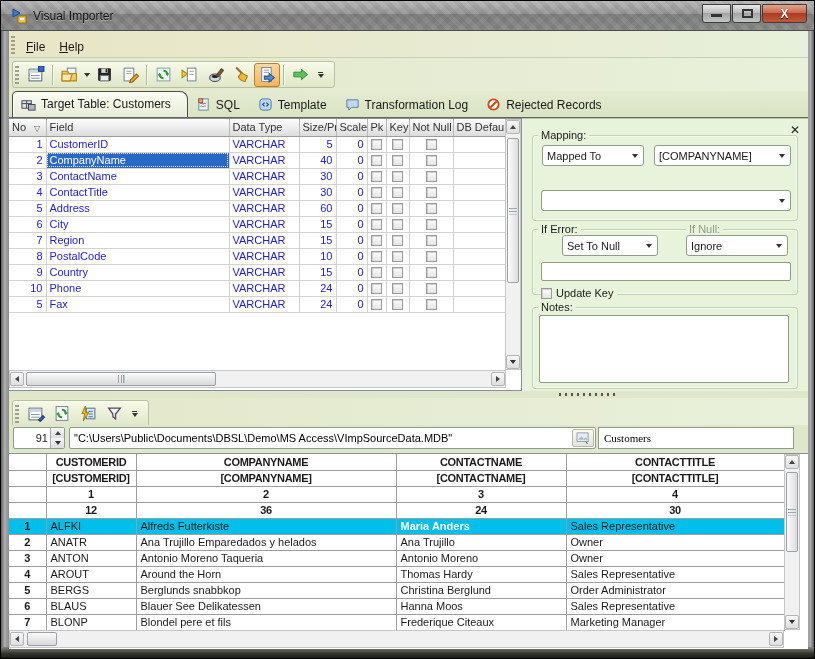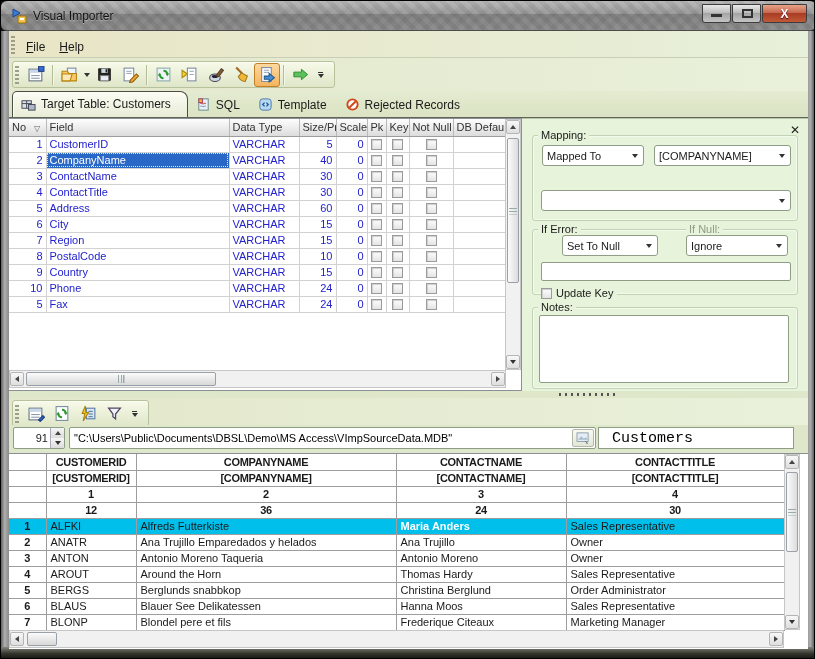--- a/index.html
+++ b/index.html
@@ -5,21 +5,21 @@
   * { margin:0; padding:0; box-sizing:border-box; }
   html,body { background:#2a2a2a; }
   body { font-family:"Liberation Sans","DejaVu Sans",sans-serif; font-size:11px; color:#1a1a1a; }
 
   .window { position:relative; width:815px; height:659px; background:#101010; overflow:hidden;
             border:1px solid #000; }
 
   
   .titlebar { position:absolute; left:0; top:0; width:815px; height:30px;
     background:linear-gradient(#b9b9b9,#969696 45%,#7f7f7f 46%,#8a8a8a);
-    border-bottom:1px solid #4c4c4c;border-radius:6px; }
+    border-bottom:1px solid #4c4c4c; }
   .titlebar .texture { position:absolute; inset:0;
     background:repeating-linear-gradient(45deg,rgba(0,0,0,.07) 0 5px,transparent 5px 10px),
                repeating-linear-gradient(-45deg,rgba(255,255,255,.05) 0 5px,transparent 5px 10px); }
   .frame-left,.frame-right { position:absolute; top:30px; bottom:0; width:8px;
     background:linear-gradient(90deg,#5f5f5f,#aeaeae 45%,#8b8b8b); }
   .frame-left { left:0; } .frame-right { right:0; background:linear-gradient(270deg,#5f5f5f,#aeaeae 45%,#8b8b8b); }
   .frame-bottom { position:absolute; left:0; right:0; bottom:0; height:11px;
     background:linear-gradient(#83857b,#33352d 60%,#181a14); }
 
   .app-icon { position:absolute; left:9px; top:6px; width:18px; height:18px; }
@@ -138,21 +138,21 @@
   .spin-btns { width:14px; border-left:1px solid #aab; display:flex; flex-direction:column; }
   .spin-btns div { flex:1; display:flex; align-items:center; justify-content:center; cursor:pointer;
     background:linear-gradient(#f6f6f6,#ddd); }
   .path-field { position:absolute; left:60px; top:2px; width:527px; height:22px; background:#fff;
     border:1px solid #8e9e86; border-radius:2px; display:flex; align-items:center; }
   .path-field input { flex:1; border:none; outline:none; font-family:inherit; font-size:11px; padding:0 4px; background:transparent; }
   .browse-btn { width:22px; height:18px; margin-right:1px; border:1px solid #b0b8a8; border-radius:2px;
     background:linear-gradient(#fafaf2,#e2e6d6); display:flex; align-items:center; justify-content:center; cursor:pointer; }
   .table-field { position:absolute; left:589px; top:2px; width:196px; height:22px; background:#fff;
     border:1px solid #8e9e86; }
-  .table-field input { width:100%; height:100%; border:none; outline:none; font-family:Liberation Mono, monospace; font-size:15px; padding:0 13px; background:transparent; }
+  .table-field input { width:100%; height:100%; border:none; outline:none; font-family:Liberation Serif, serif; font-size:11px; padding:0 5px; background:transparent; }
 
   
   .dgrid-wrap { position:absolute; left:0; top:422px; width:100%; height:196px; background:#fff; border-top:1px solid #8a8f98; }
   .dg { width:775px; font-size:11px; }
   .dg td { height:16px; padding:0 4px; border-right:1px solid #9d9d9d; border-bottom:1px solid #9d9d9d;
     overflow:hidden; white-space:nowrap; background:#fff; }
   .dg .hrow td { font-weight:bold; text-align:center; letter-spacing:-0.3px; }
   .dg td.rownum { text-align:center; font-weight:bold; }
   .dg tr.selRow td { background:#00bfea; }
   .dg tr.selRow td.focus { color:#fff;font-weight:bold; }
@@ -306,20 +306,26 @@
           <rect x="3" y="2" width="4" height="4" fill="#f5b335" stroke="#946"></rect>
         </svg>
         <span>SQL</span>
       </div>
       <div class="tab">
         <svg viewBox="0 0 16 16">
           <rect x="2" y="2" width="12" height="12" rx="3" fill="#b8d8f0" stroke="#4878a8"></rect>
           <path d="M7 6 L5 8 l2 2 M9 6 l2 2 -2 2" stroke="#1c5a9a" fill="none" stroke-width="1.4"></path>
         </svg>
         <span>Template</span>
+      </div>
+      <div class="tab">
+        <svg viewBox="0 0 16 16">
+          <path d="M2 3 h12 v8 h-7 l-3 3 v-3 H2 z" fill="#c2d8ec" stroke="#5878a0"></path>
+        </svg>
+        <span>Transformation Log</span>
       </div>
       <div class="tab">
         <svg viewBox="0 0 16 16">
           <circle cx="8" cy="8" r="5.5" fill="#fff" stroke="#d04818" stroke-width="2"></circle>
           <line x1="4.5" y1="11.5" x2="11.5" y2="4.5" stroke="#d04818" stroke-width="2"></line>
         </svg>
         <span>Rejected Records</span>
       </div>
     </div>
 

